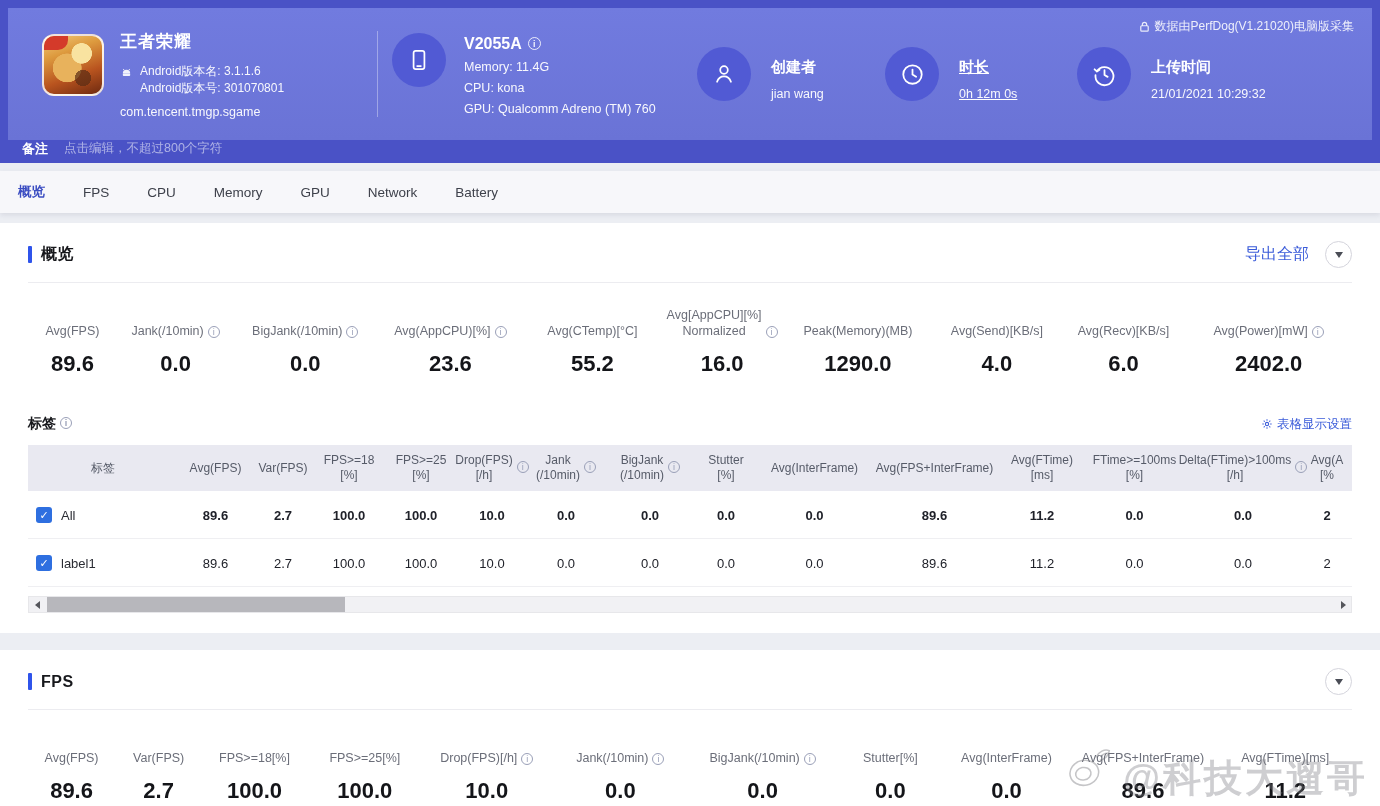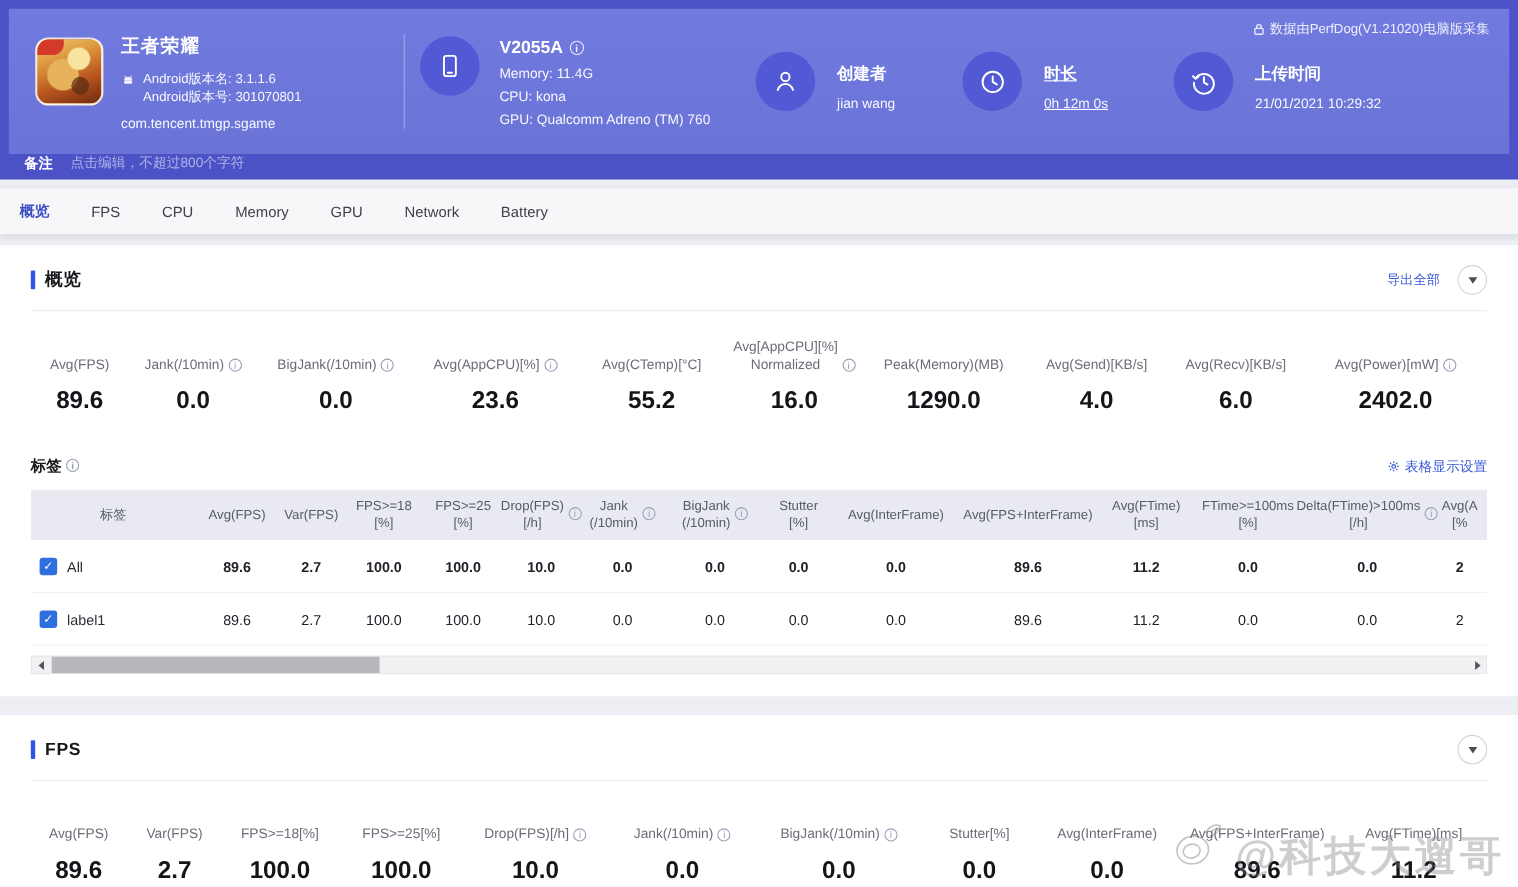--- a/index.html
+++ b/index.html
@@ -3,21 +3,21 @@
 <meta charset="utf-8">
 <style>
   * { margin:0; padding:0; box-sizing:border-box; }
   html,body { width:1380px; height:806px; overflow:hidden; background:#eceef3;
               font-family:"Liberation Sans","DejaVu Sans",sans-serif; }
   .page { position:relative; width:1380px; height:806px; overflow:hidden; }
 
   
   .header-outer { background:#4a52c6; padding-top:8px; }
   .banner { margin:0 8px; height:132px; background:linear-gradient(180deg,#717bdf,#6a73d6);
-            display:flex; align-items:center; padding:0 24px; position:relative; color:#fff; }
+            display:flex; align-items:center; padding:0 34px; position:relative; color:#fff; }
   .src-note { position:absolute; top:10px; right:18px; font-size:12px; color:rgba(255,255,255,.88);
               display:flex; align-items:center; gap:4px; }
   .app-block { display:flex; width:335px; }
   .app-icon { width:62px; height:62px; border-radius:12px; flex:0 0 auto; margin-top:4px;
               background:
                 radial-gradient(circle at 65% 30%, #f9e3a0 0 18%, transparent 19%),
                 radial-gradient(circle at 40% 55%, #e8b25c 0 30%, transparent 31%),
                 linear-gradient(160deg,#f2c979 0%,#dd9a3e 30%,#b9541f 65%,#6e2a10 100%);
               border:2px solid rgba(255,255,255,.85); position:relative; overflow:hidden; }
   .app-icon::before { content:""; position:absolute; left:-2px; top:-2px; width:26px; height:16px;
@@ -54,21 +54,21 @@
             gap:38px; box-shadow:0 2px 5px rgba(40,40,80,.10); position:relative; z-index:2; margin-top:8px; }
   .tab { font-size:13.5px; color:#3e414b; cursor:pointer; }
   .tab.active { color:#3c4ec2; font-weight:bold; }
 
   
   .card { background:#fff; margin-top:10px; padding:0 28px; }
   .sec-head { display:flex; align-items:center; padding-top:18px; }
   .sec-bar { width:4px; height:17px; background:#2f54eb; border-radius:1px; }
   .sec-title { font-size:16px; font-weight:bold; color:#17181c; margin-left:9px; letter-spacing:.5px; }
   .sec-actions { margin-left:auto; display:flex; align-items:center; gap:16px; }
-  .link { color:#3a5bd9; font-size:12px; cursor:pointer; }
+  .link { color:#3a5bd9; font-size:16px; cursor:pointer; }
   .collapse-btn { width:27px; height:27px; border-radius:50%; border:1px solid #d4d4dc; background:#fff;
                   display:flex; align-items:center; justify-content:center; cursor:pointer; }
   .chev { width:0; height:0; border-left:4.5px solid transparent; border-right:4.5px solid transparent;
           border-top:6px solid #4a4d56; }
   .sec-div { height:1px; background:#ececf0; margin-top:14px; }
 
   
   .metrics { display:flex; padding:22px 0 4px; }
   .metric { flex:1; text-align:center; }
   .metric .lbl { color:#6b6e79; font-size:12.5px; line-height:16px; min-height:34px;

